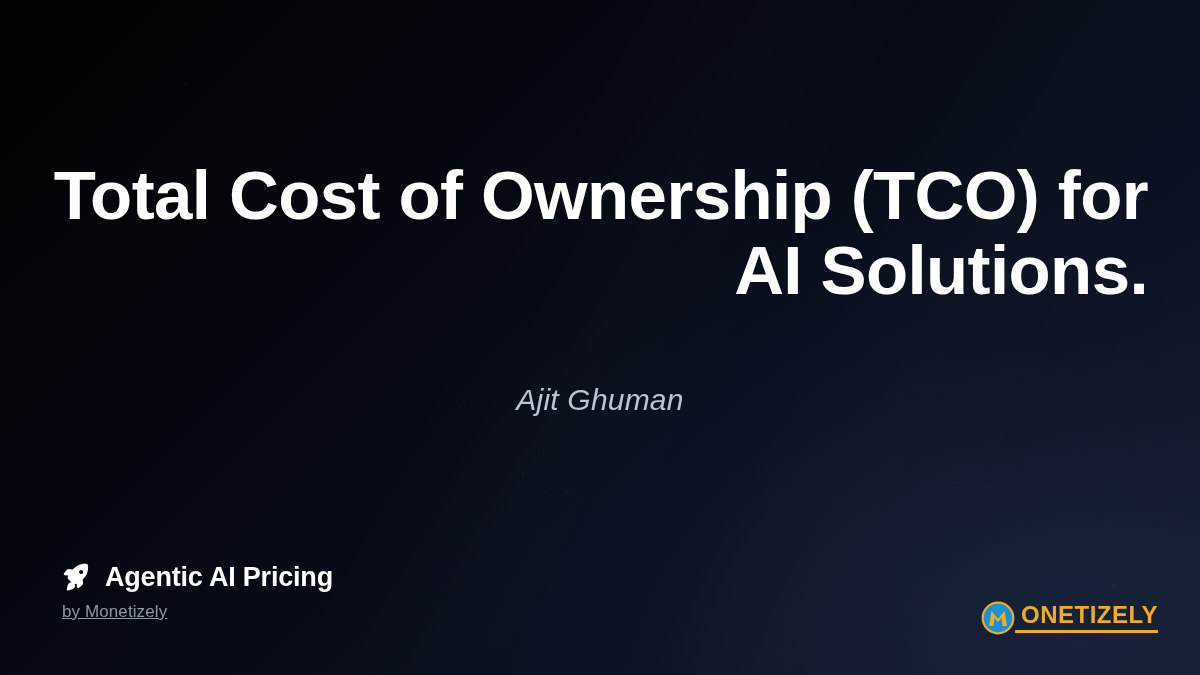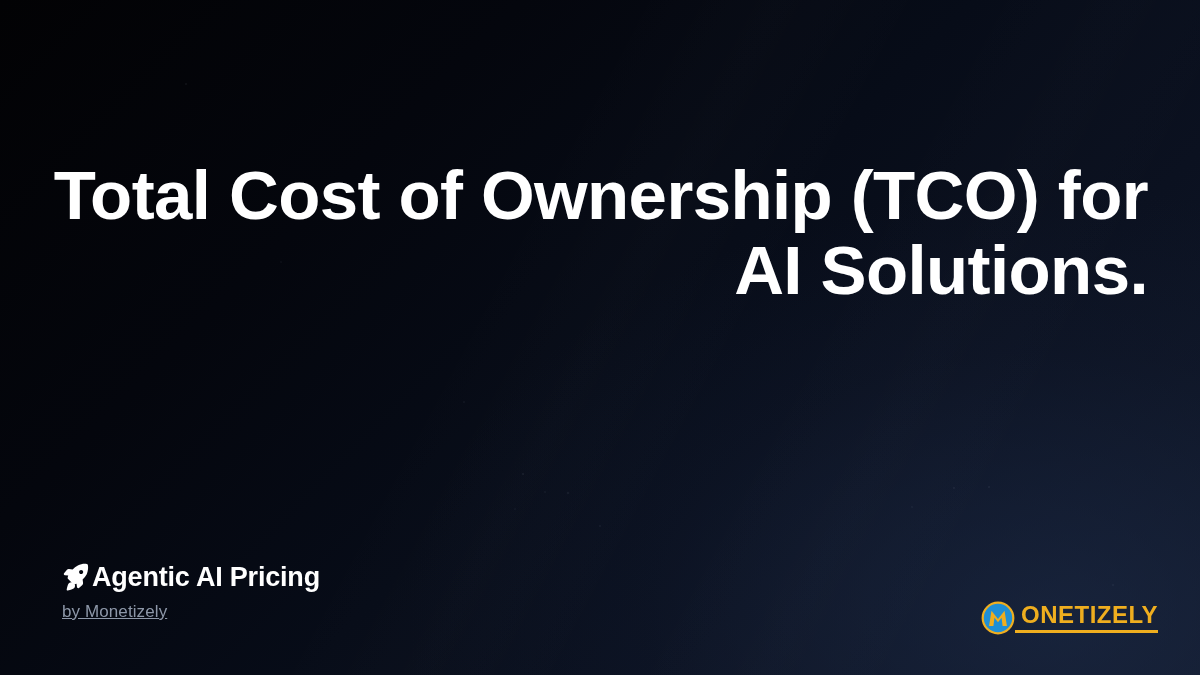--- a/index.html
+++ b/index.html
@@ -83,20 +83,21 @@
 
   
   .brand {
     position: absolute;
     left: 62px;
     top: 562px;
   }
   .brand-row {
     display: flex;
     align-items: center;
+    gap: 13px;
   }
   .rocket-icon {
     width: 30px;
     height: 30px;
     display: block;
     flex: 0 0 auto;
   }
   .brand-name {
     color: #ffffff;
     font-size: 27px;
@@ -156,20 +157,21 @@
 <div id="slide">
 
   <div class="sheen"></div>
   <div class="stars"></div>
 
   <div class="title-block">
     <h1 class="title">Total Cost of Ownership (TCO) for
 AI Solutions.</h1>
   </div>
 
+  <div class="author">Ajit Ghuman</div>
 
   <div class="brand">
     <div class="brand-row">
       <svg class="rocket-icon" viewBox="0 0 32 32" aria-hidden="true">
         <g fill="#ffffff">
           <path d="M27.6 3.1c-0.2-0.5-0.6-0.9-1.1-1.0c-2.4-0.6-6.2-0.2-9.6 1.6c-2.1 1.1-4.0 2.6-5.6 4.3l-3.9-0.5c-0.8-0.1-1.6 0.2-2.1 0.8l-3.1 3.6c-0.3 0.4-0.4 0.9-0.2 1.3c0.2 0.4 0.6 0.7 1.1 0.8l3.6 0.5c-0.3 0.8-0.5 1.5-0.7 2.2c-0.1 0.4 0 0.9 0.3 1.2l5.7 5.7c0.3 0.3 0.8 0.4 1.2 0.3c0.7-0.2 1.5-0.4 2.3-0.7l0.5 3.6c0.1 0.5 0.4 0.9 0.8 1.0c0.4 0.2 0.9 0.1 1.3-0.2l3.6-3.1c0.6-0.5 0.9-1.3 0.8-2.1l-0.5-3.8c1.8-1.6 3.3-3.5 4.4-5.6C27.8 9.3 28.2 5.5 27.6 3.1z M20.4 12.9c-1.2 0-2.2-1.0-2.2-2.2s1.0-2.2 2.2-2.2s2.2 1.0 2.2 2.2S21.6 12.9 20.4 12.9z"></path>
           <path d="M7.3 22.6c-1.3 1.3-2.1 5.6-2.3 6.8c-0.1 0.3 0.0 0.6 0.2 0.8c0.2 0.2 0.5 0.3 0.8 0.2c1.2-0.2 5.5-1.0 6.8-2.3c1.5-1.5 1.5-3.9 0-5.5C11.2 21.1 8.8 21.1 7.3 22.6z"></path>
         </g>
       </svg>
       <span class="brand-name">Agentic AI Pricing</span>

